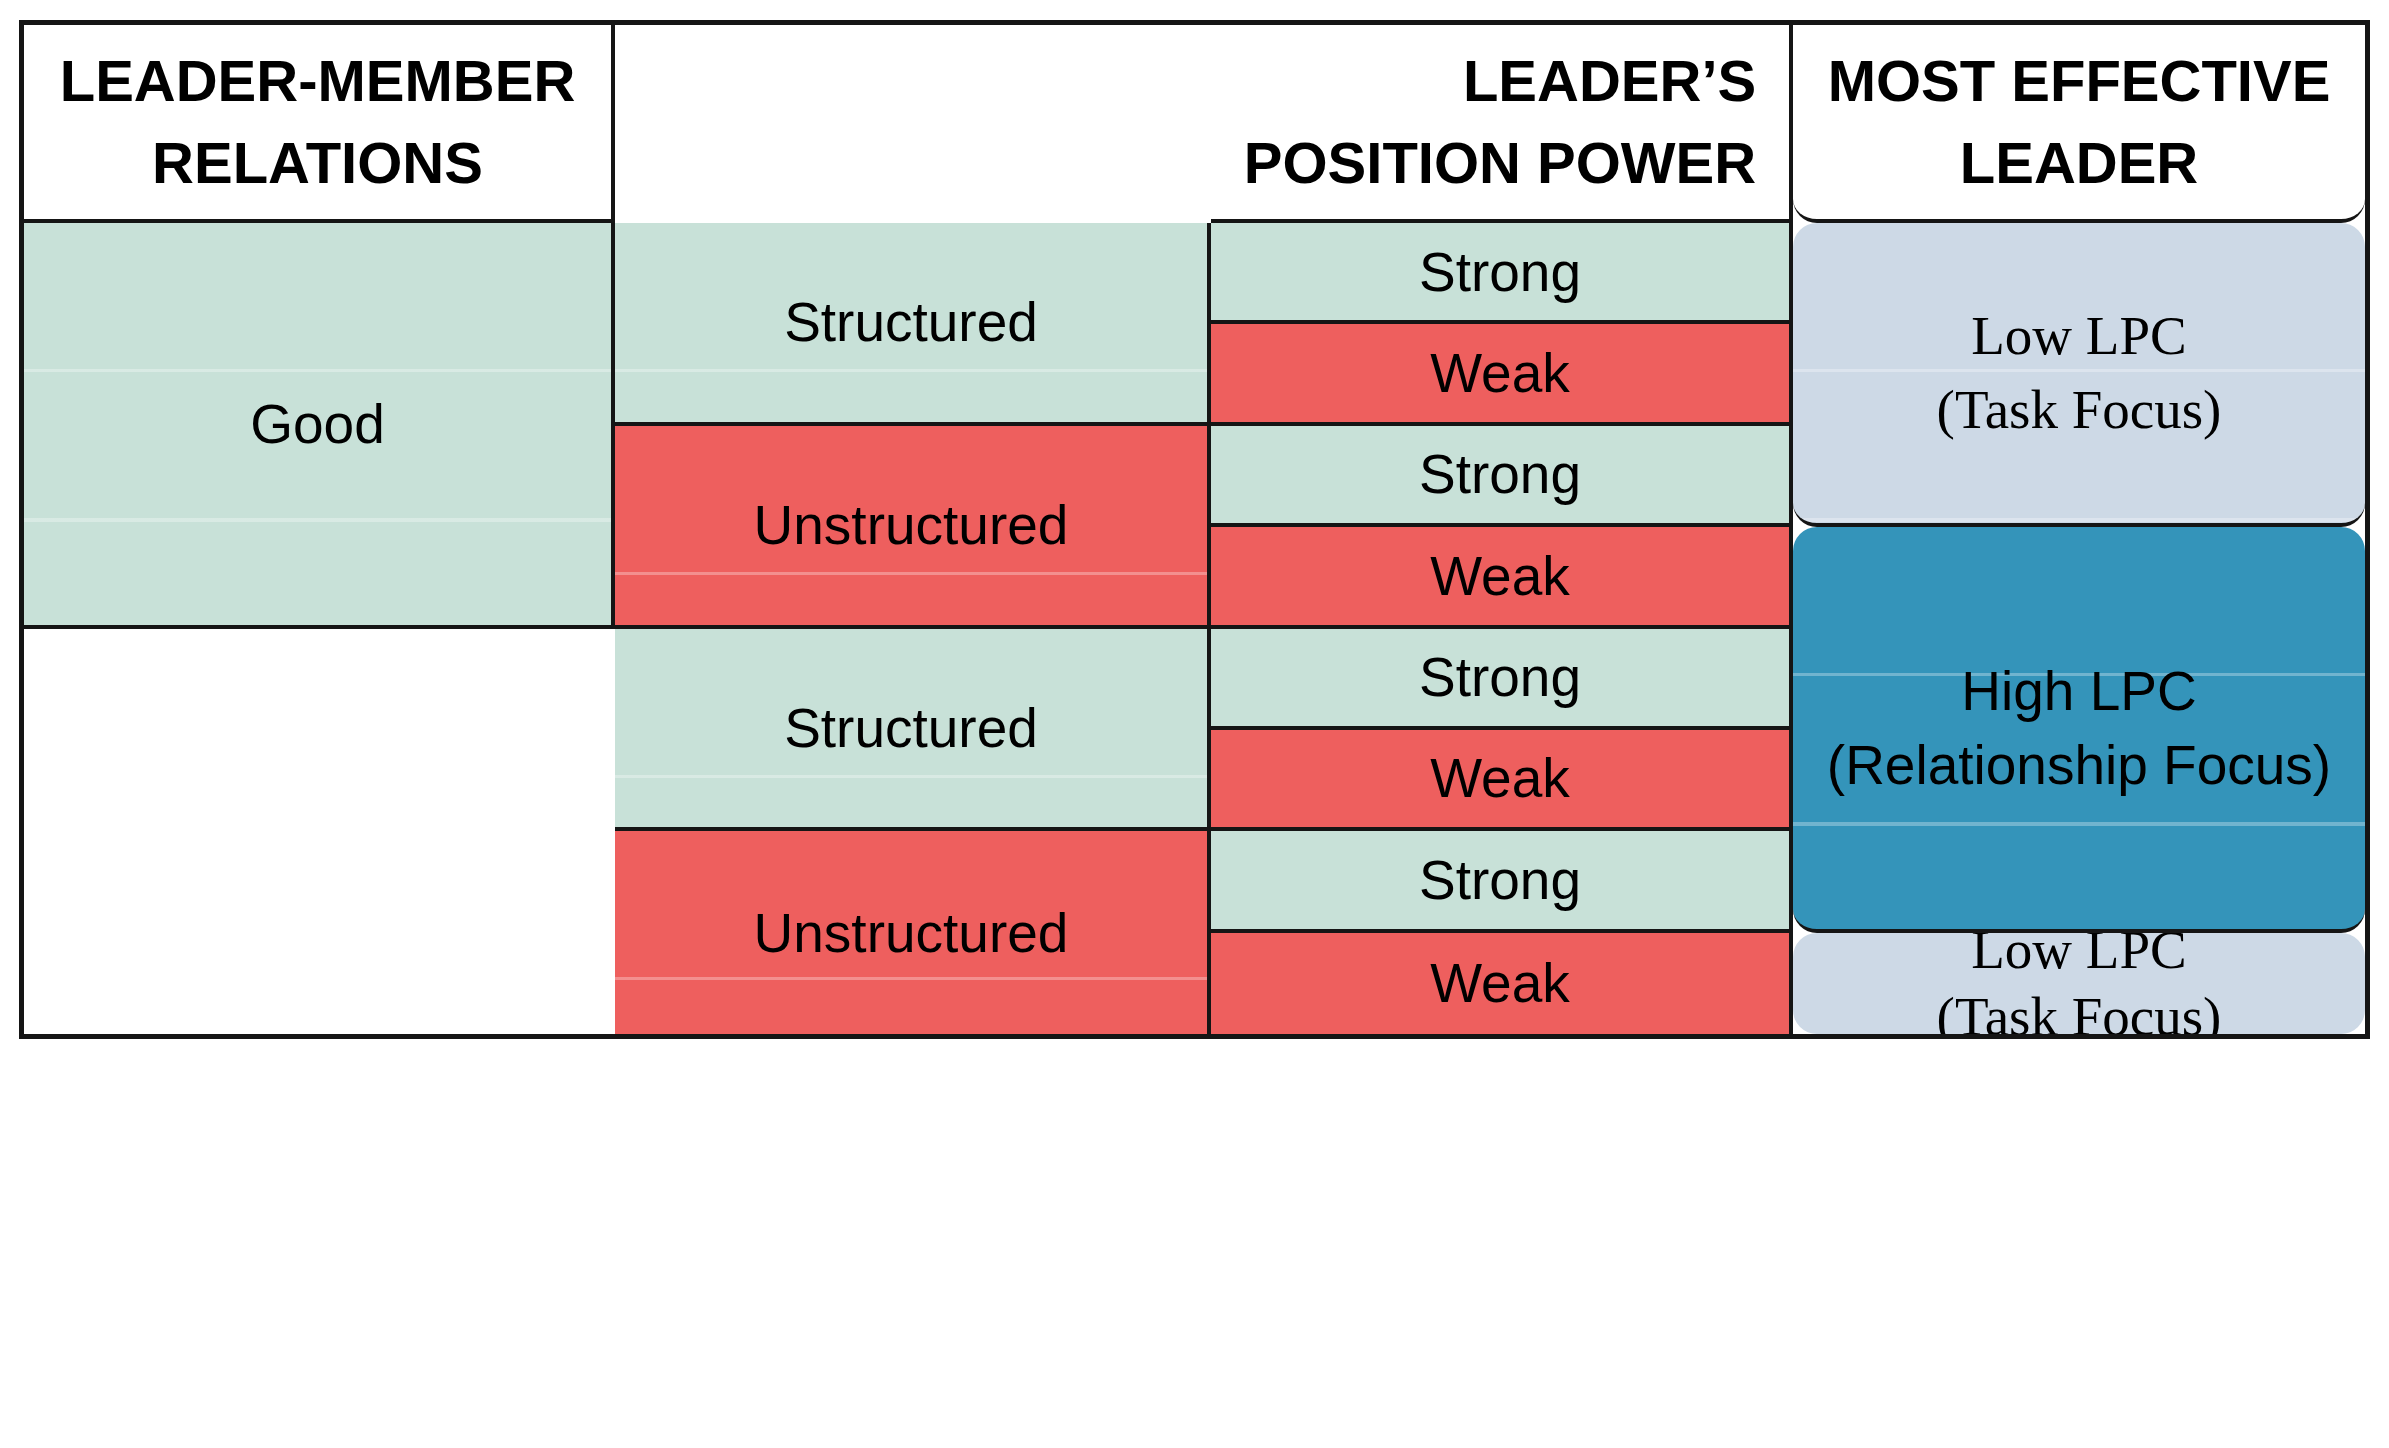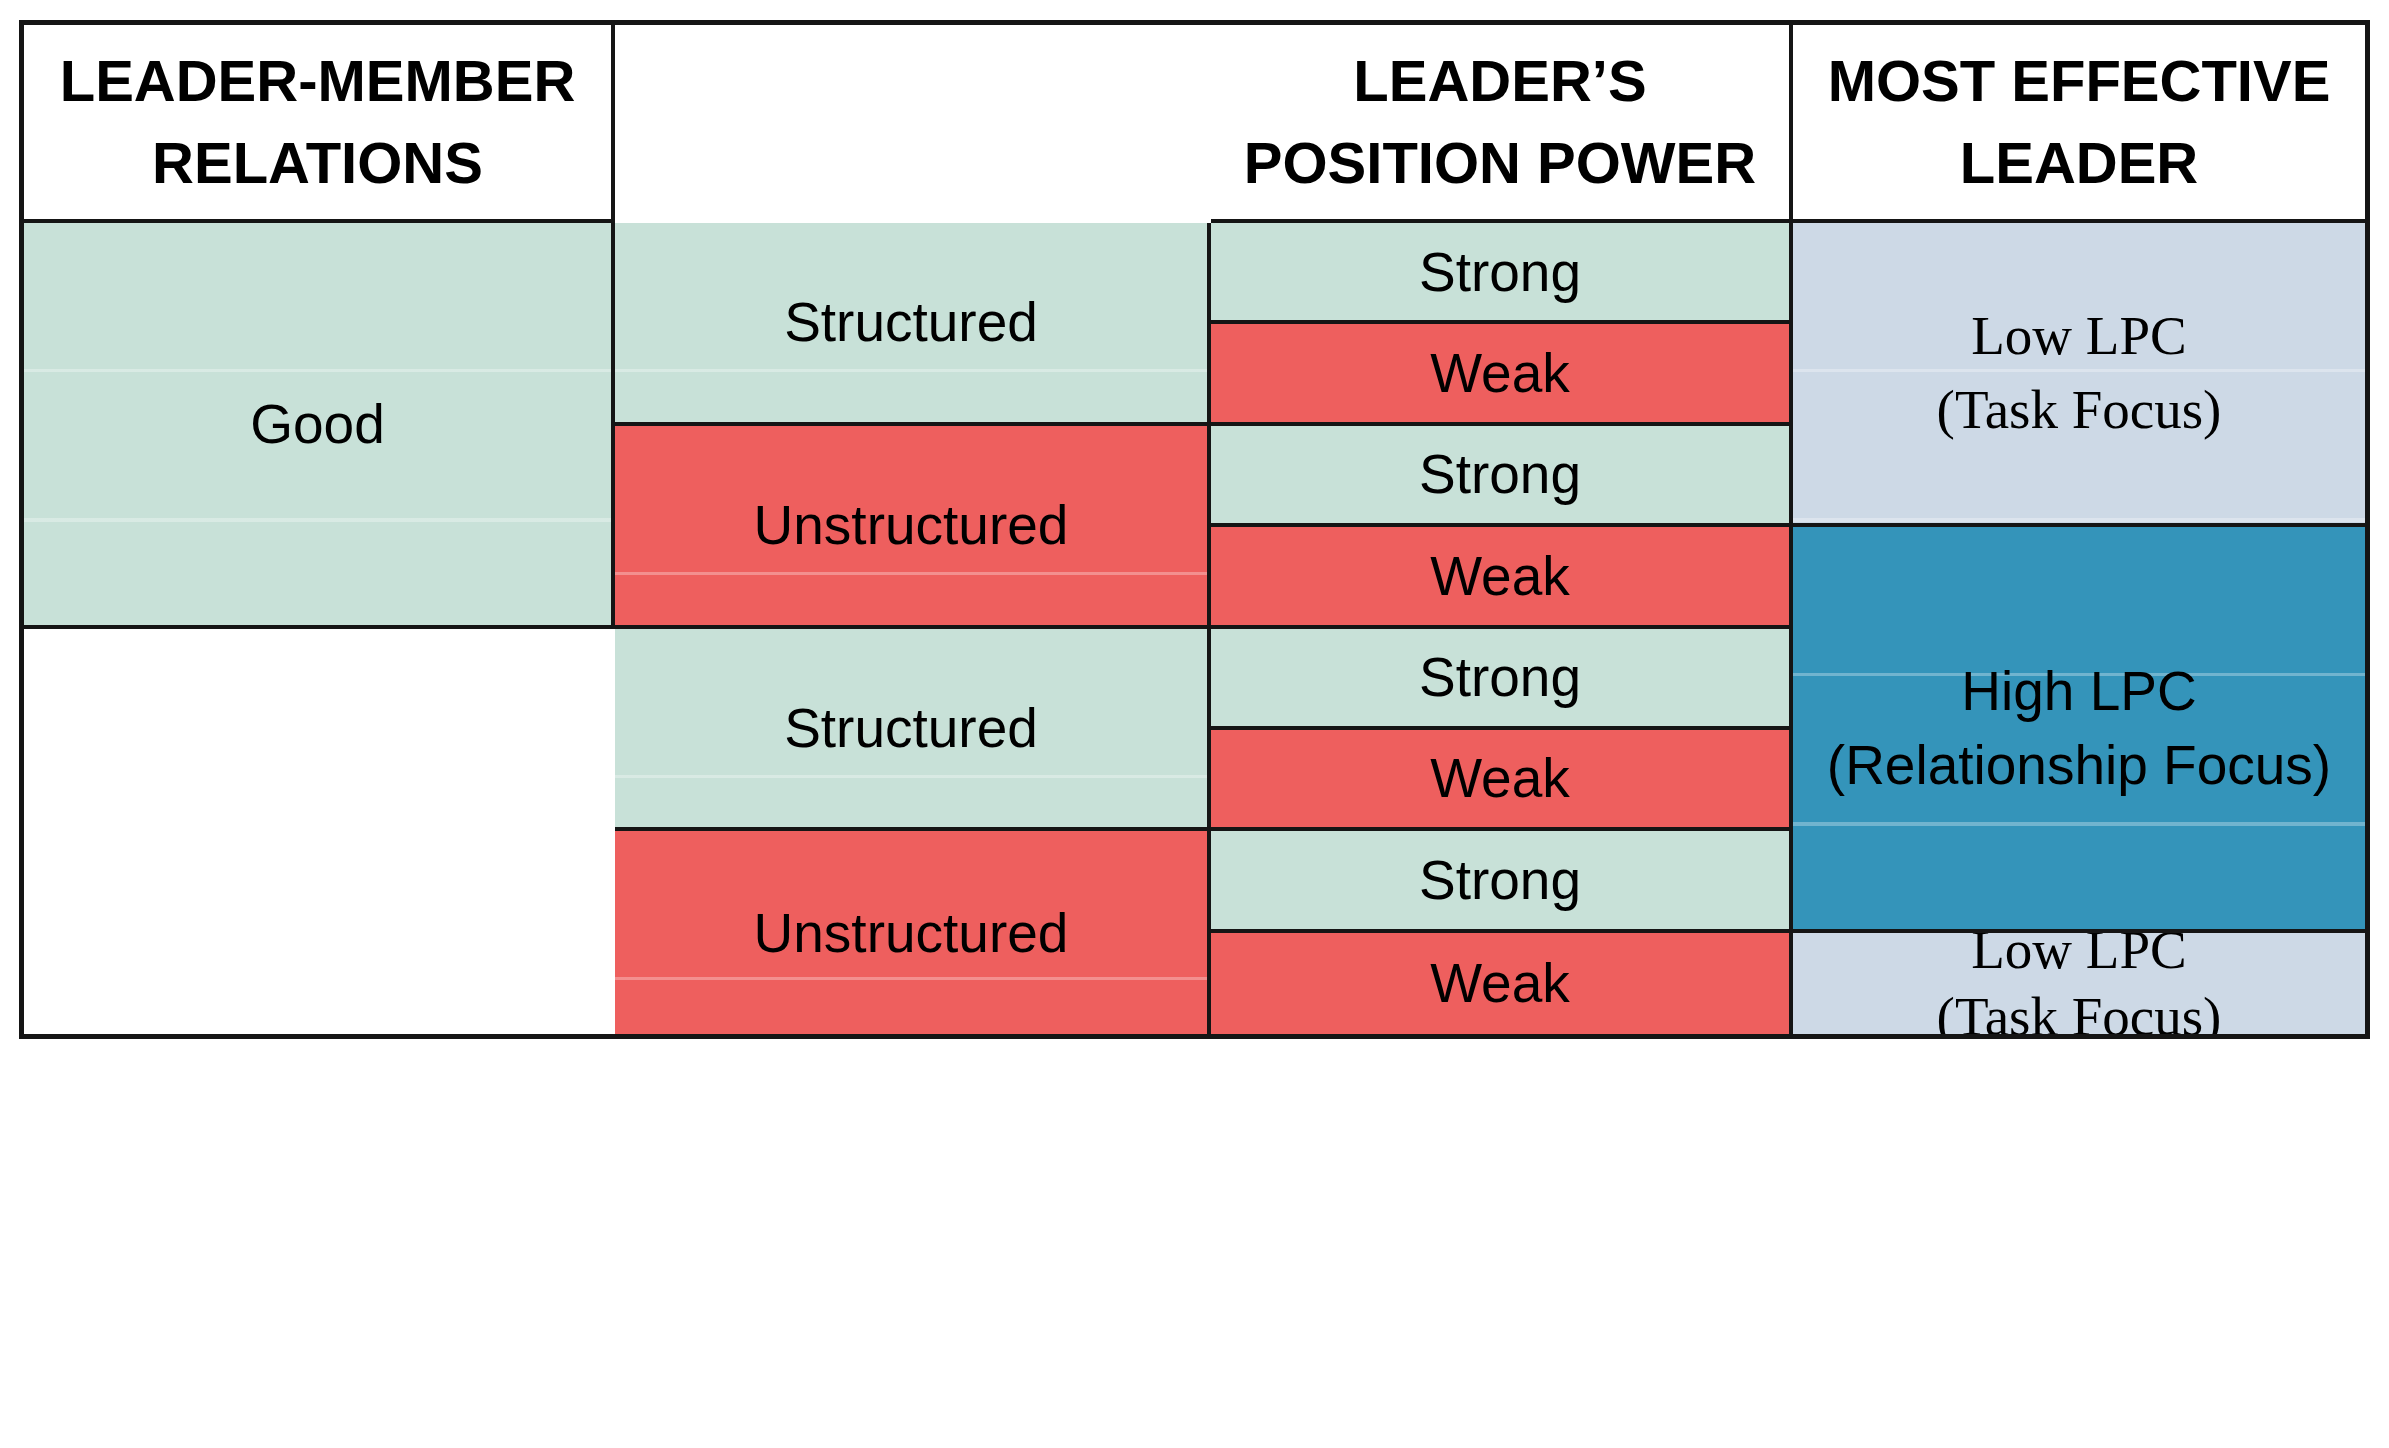--- a/index.html
+++ b/index.html
@@ -26,21 +26,21 @@
     background:#ffffff;
   }
   .cell{
     box-sizing:border-box;
     border-right:4px solid var(--border);
     border-bottom:4px solid var(--border);
     display:flex;align-items:center;justify-content:center;
     text-align:center;white-space:pre-line;
     overflow:hidden;
   }
-  .cell.c4{border-right:none;}
+  .cell.c4{border-right:none;border-radius:24px;}
   .cell.bottom{border-bottom:none;}
   .header{
     background:var(--header-bg);
     font-weight:bold;font-size:58px;line-height:1.42;
   }
   .body{font-size:55px;line-height:1.35;}
   .tight{line-height:1.22;}
   .green{background-color:var(--green);}
   .red{background-color:var(--red);}
   .lblue{background-color:var(--light-blue);font-family:Liberation Serif, serif;}
@@ -53,21 +53,21 @@
       rgba(255,255,255,0.30) 146px, rgba(255,255,255,0.30) 149.4px);
   }
 </style>
 </head>
 <body>
 
 <div class="table">
 
   <div class="cell header" style="grid-column:1;grid-row:1;">LEADER-MEMBER
 RELATIONS</div>
-  <div class="cell header" style="grid-column:3;grid-row:1;">LEADER’S
+  <div class="cell header" style="grid-column:3;grid-row:1;text-align:right;">LEADER’S
 POSITION POWER</div>
   <div class="cell header c4" style="grid-column:4;grid-row:1;">MOST EFFECTIVE
 LEADER</div>
 
   <div class="cell body green rspan" style="grid-column:1;grid-row:2 / span 4;">Good</div>
 
   <div class="cell body green rspan" style="grid-column:2;grid-row:2 / span 2;">Structured</div>
   <div class="cell body red rspan" style="grid-column:2;grid-row:4 / span 2;">Unstructured</div>
   <div class="cell body green rspan" style="grid-column:2;grid-row:6 / span 2;">Structured</div>
   <div class="cell body red rspan bottom" style="grid-column:2;grid-row:8 / span 2;">Unstructured</div>

